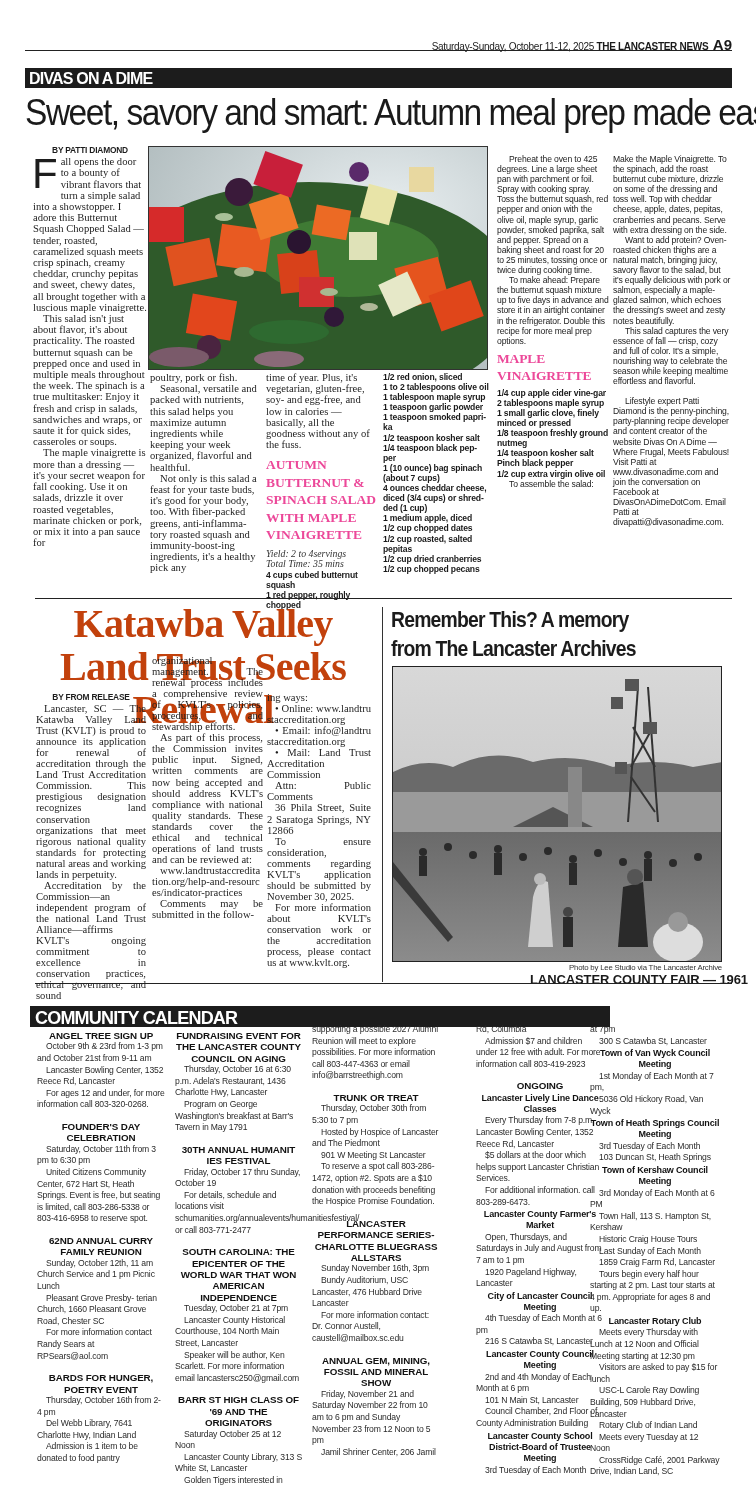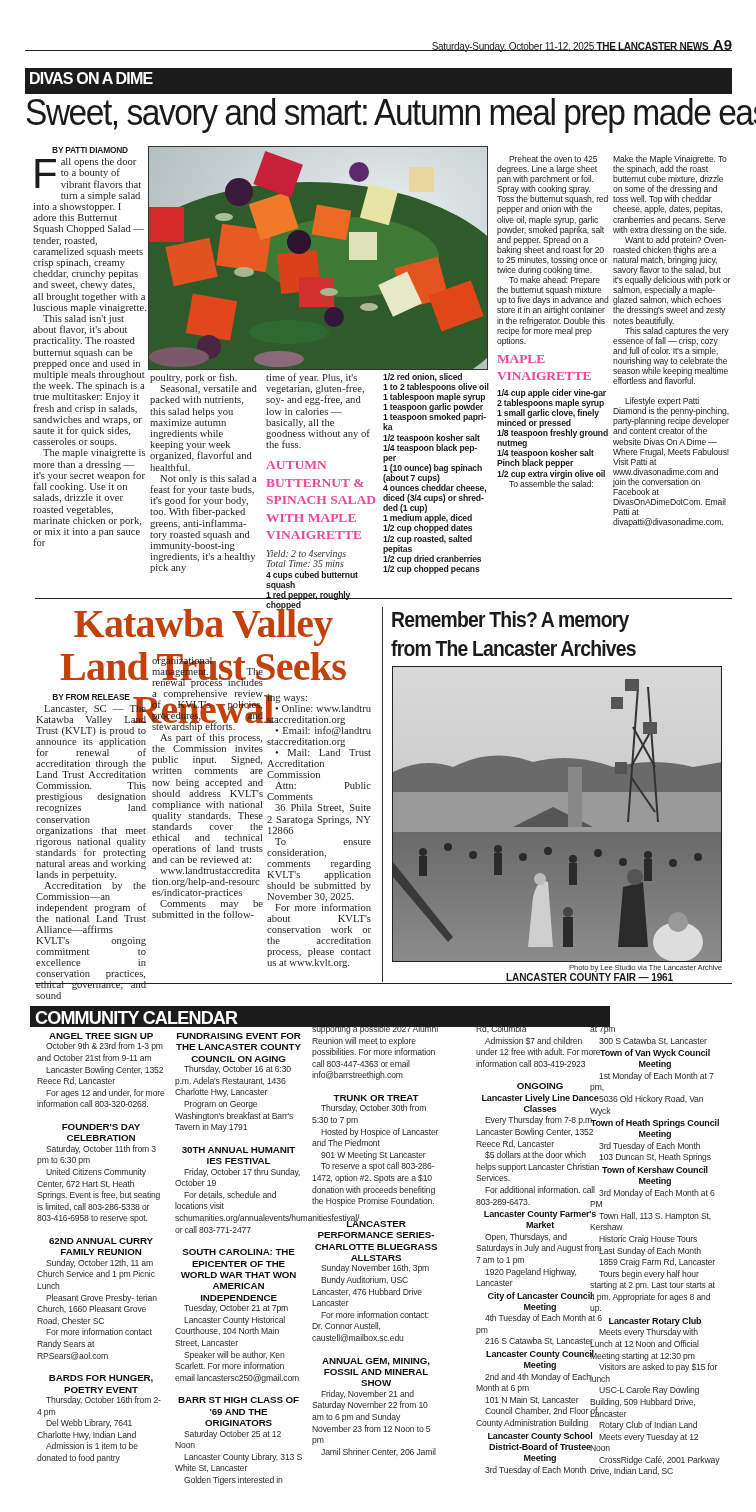--- a/index.html
+++ b/index.html
@@ -8,21 +8,21 @@
   .abs { position: absolute; }
 
   
   #dateline { top: 36px; right: 24px; font-size: 10px; white-space: nowrap; }
   #dateline .date { font-family: "Liberation Sans", sans-serif; letter-spacing: -0.3px; color: #222; }
   #dateline .paper { font-family: "Liberation Sans", sans-serif; font-weight: bold; letter-spacing: -0.3px; }
   #dateline .page { font-family: "Liberation Sans", sans-serif; font-weight: bold; font-size: 15px; margin-left: 2px; }
   .rule { position: absolute; background: #222; height: 1px; }
 
   .section-bar { position: absolute; background: #1c1c1c; color: #fff; font-family: "Liberation Sans", sans-serif; font-weight: bold; letter-spacing: -0.8px; }
-  #divas-bar { top: 68px; left: 25px; width: 707px; height: 26px; font-size: 16px; padding: 2px 0 0 4px; transform-origin: left; }
+  #divas-bar { top: 68px; left: 25px; width: 707px; height: 20px; font-size: 16px; padding: 2px 0 0 4px; transform-origin: left; }
   #cal-bar { top: 1006px; left: 30px; width: 580px; height: 21px; font-size: 18px; padding: 2px 0 0 5px; }
 
   #main-headline { top: 92px; left: 25px; font-family: "Liberation Sans", sans-serif; font-size: 37px; letter-spacing: -1.6px; white-space: nowrap; color: #1a1a1a; transform: scaleX(0.905); transform-origin: left; }
 
   
   .col { position: absolute; font-size: 10.6px; line-height: 11.2px; color: #1d1d1d; }
   .col p { text-indent: 10px; }
   .col p.noindent { text-indent: 0; }
   .byline { font-family: "Liberation Sans", sans-serif; font-weight: bold; font-size: 8.4px; letter-spacing: -0.2px; text-align: center; }
   .dropcap { float: left; font-family: "Liberation Sans", sans-serif; font-size: 42px; line-height: 34px; margin: 1px 3px 0 -1px; font-weight: 300; }
@@ -38,21 +38,21 @@
 
   
   #kvlt-headline { top: 602px; left: 38px; width: 330px; font-family: "Liberation Serif", serif; font-weight: bold; font-size: 40px; line-height: 43px; text-align: center; letter-spacing: -0.8px; color: #c2410c; }
   .kcol { position: absolute; font-size: 10.6px; line-height: 11.05px; text-align: justify; color: #1d1d1d; }
   .kcol p { text-indent: 8px; }
 
   
   #remember-headline { top: 605px; left: 391px; font-family: "Liberation Sans", sans-serif; font-weight: bold; font-size: 22px; line-height: 29px; letter-spacing: -0.9px; color: #1c1c1c; transform: scaleX(0.88); transform-origin: left; white-space: nowrap; }
   #fair-photo { top: 666px; left: 392px; width: 330px; height: 296px; border: 1px solid #222; overflow: hidden; }
   #photo-credit { top: 963px; right: 34px; font-family: "Liberation Sans", sans-serif; font-size: 7.8px; color: #333; letter-spacing: -0.2px; }
-  #photo-caption { top: 972px; left: 466px; font-family: "Liberation Sans", sans-serif; font-weight: bold; font-size: 10px; letter-spacing: -0.1px; padding-left: 40px; }
+  #photo-caption { top: 972px; left: 490px; font-family: "Liberation Sans", sans-serif; font-weight: bold; font-size: 13px; letter-spacing: -0.1px; padding-left: 40px; }
 
   
   .cal { position: absolute; font-family: "Liberation Sans", sans-serif; font-size: 8.6px; line-height: 11.6px; color: #2a2a2a; letter-spacing: -0.15px; }
   .cal p { text-indent: 9px; }
   .cal h3 { font-family: "Liberation Sans", sans-serif; font-weight: bold; font-size: 9.8px; line-height: 11.4px; text-align: center; color: #111; letter-spacing: -0.1px; margin-top: 10px; }
   .cal h3.first { margin-top: 3px; }
   .cal h4 { font-family: "Liberation Sans", sans-serif; font-weight: bold; font-size: 9px; line-height: 11.3px; text-align: center; color: #111; margin-top: 1px; }
 </style>
 </head>
 <body>

